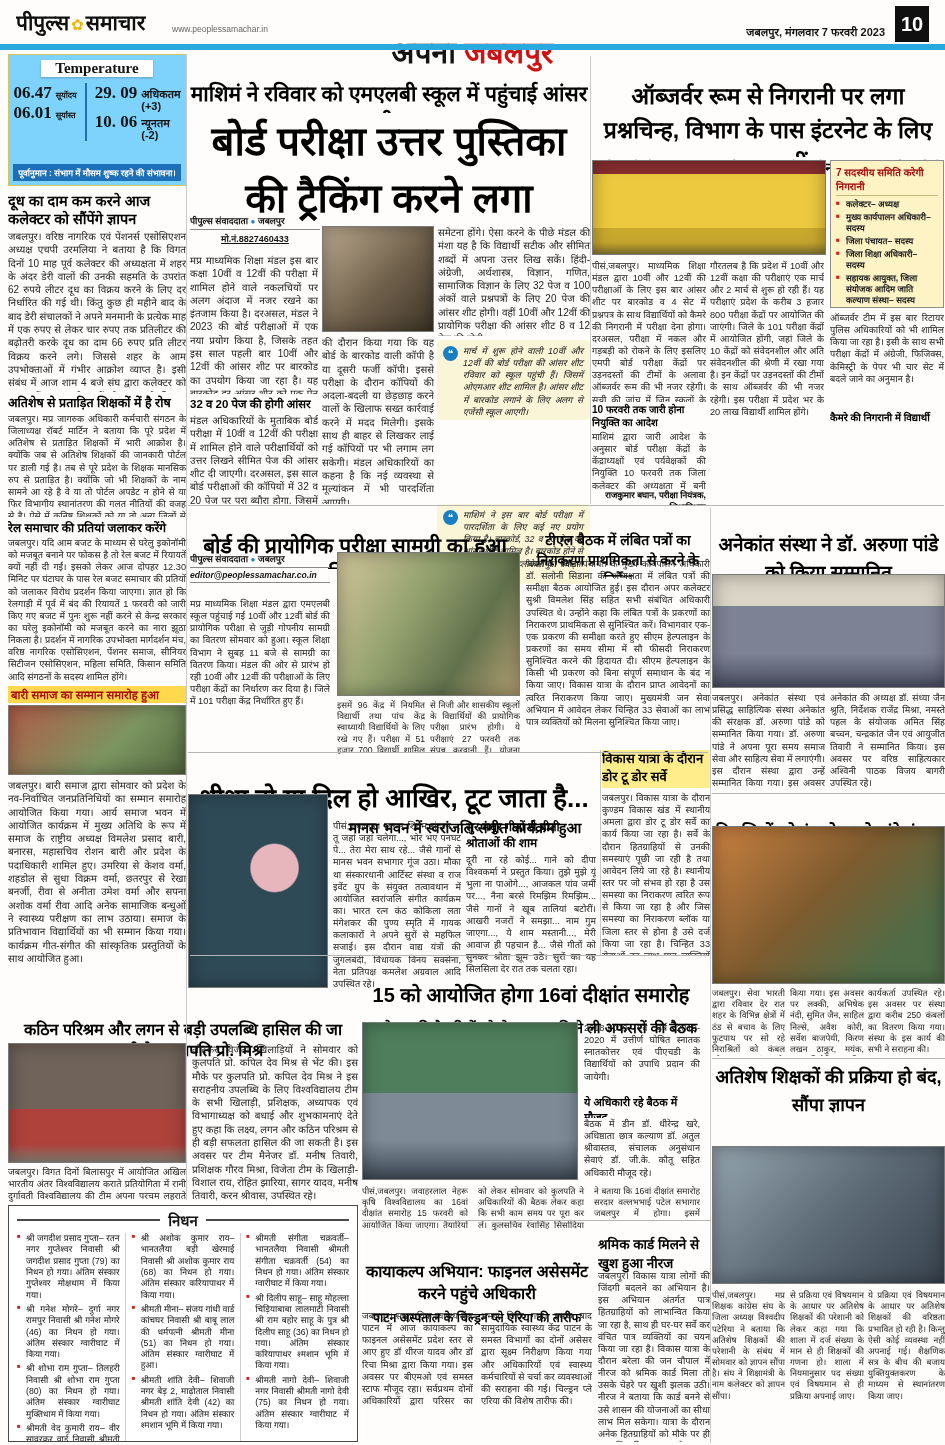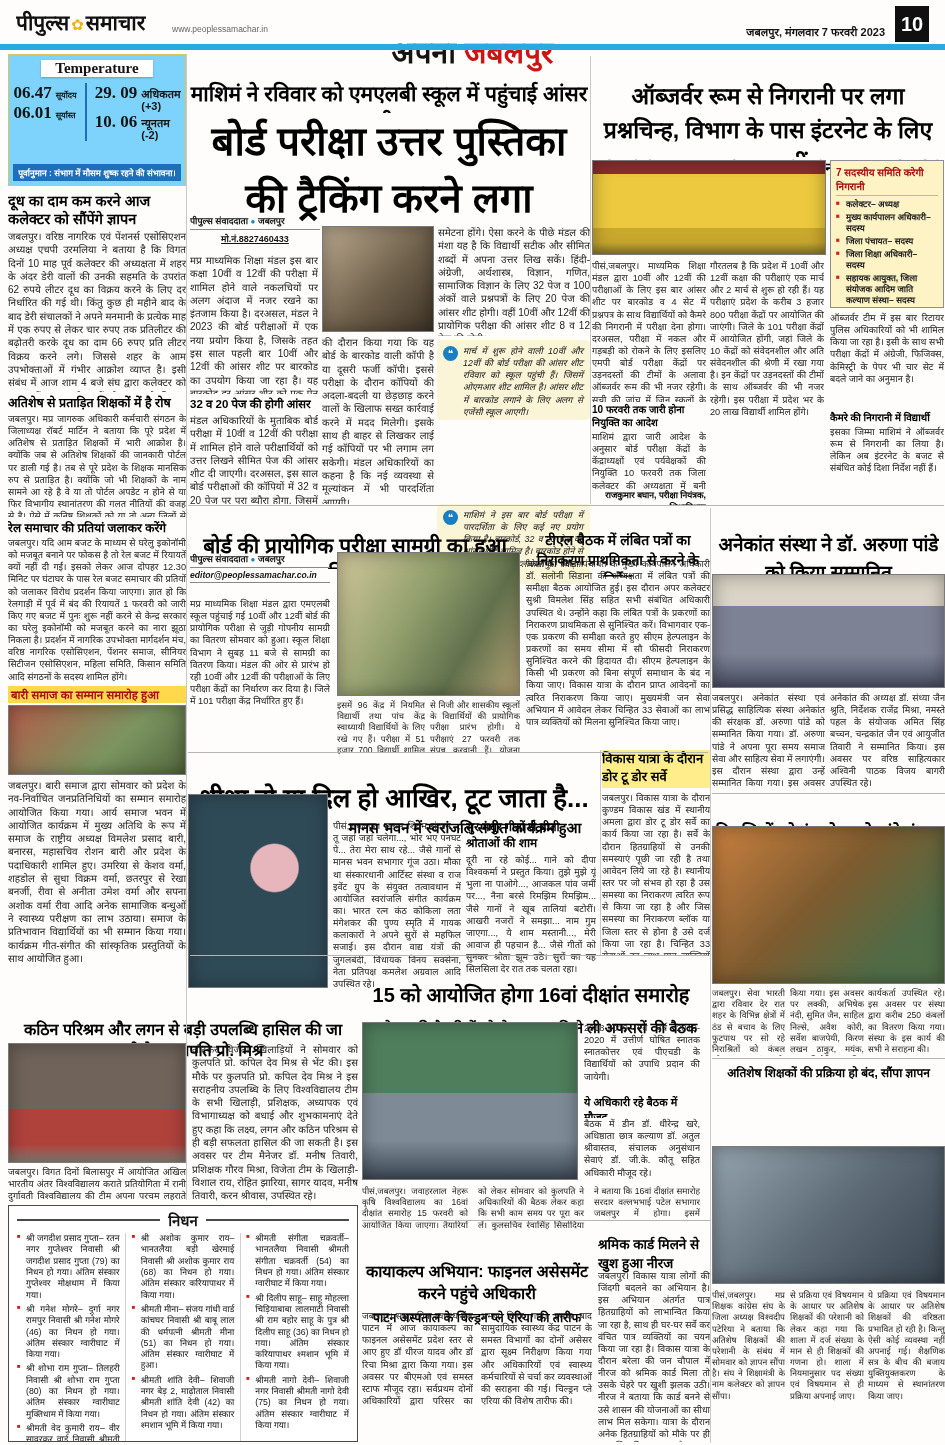--- a/index.html
+++ b/index.html
@@ -201,21 +201,20 @@
 <div class="abs" style="left:592px;top:260px;width:114px;height:246px;">
   <div class="body-s" style="height:142px;overflow:hidden;">पीसं,जबलपुर। माध्यमिक शिक्षा मंडल द्वारा 10वीं और 12वीं की परीक्षाओं के लिए इस बार आंसर शीट पर बारकोड व 4 सेट में प्रश्नपत्र के साथ विद्यार्थियों को कैमरे की निगरानी में परीक्षा देना होगा। दरअसल, परीक्षा में नकल और गड़बड़ी को रोकने के लिए इसलिए एमपी बोर्ड परीक्षा केंद्रों पर उड़नदस्तों की टीमों के अलावा ऑब्जर्वर रूम की भी नजर रहेगी। सूची की जांच में जिन स्कूलों के पास इंटरनेट नहीं है, उनमें 50 फीसदी केंद्रों पर नेट की व्यवस्था कराना भी बड़ी चुनौती बनी हुई है।</div>
   <div class="sub-bold" style="font-size:10px;line-height:1.25;margin:2px 0;">10 फरवरी तक जारी होना नियुक्ति का आदेश</div>
   <div class="body-s" style="height:58px;overflow:hidden;">माशिमं द्वारा जारी आदेश के अनुसार बोर्ड परीक्षा केंद्रों के केंद्राध्यक्षों एवं पर्यवेक्षकों की नियुक्ति 10 फरवरी तक जिला कलेक्टर की अध्यक्षता में बनी समिति द्वारा कर दी जाएगी।</div>
   <div class="sub-bold" style="font-size:8.6px;text-align:right;">राजकुमार बघान, परीक्षा नियंत्रक, शिक्षाविभाग</div>
 </div>
 <div class="abs body-s" style="left:710px;top:260px;width:114px;height:246px;">गौरतलब है कि प्रदेश में 10वीं और 12वीं कक्षा की परीक्षाएं एक मार्च और 2 मार्च से शुरू हो रही हैं। यह परीक्षाएं प्रदेश के करीब 3 हजार 800 परीक्षा केंद्रों पर आयोजित की जाएंगी। जिले के 101 परीक्षा केंद्रों में आयोजित होंगी, जहां जिले के 10 केंद्रों को संवेदनशील और अति संवेदनशील की श्रेणी में रखा गया है। इन केंद्रों पर उड़नदस्तों की टीमों के साथ ऑब्जर्वर की भी नजर रहेगी। इस परीक्षा में प्रदेश भर के 20 लाख विद्यार्थी शामिल होंगे।</div>
 <div class="abs" style="left:830px;top:312px;width:114px;height:194px;">
   <div class="body-s" style="height:96px;overflow:hidden;">ऑब्जर्वर टीम में इस बार रिटायर पुलिस अधिकारियों को भी शामिल किया जा रहा है। इसी के साथ सभी परीक्षा केंद्रों में अंग्रेजी, फिजिक्स, केमिस्ट्री के पेपर भी चार सेट में बदले जाने का अनुमान है।</div>
   <div class="sub-bold" style="font-size:10px;margin:2px 0;">कैमरे की निगरानी में विद्यार्थी</div>
-  <div class="body-s" style="height:70px;overflow:hidden;">इसका जिम्मा माशिमं ने ऑब्जर्वर रूम से निगरानी का लिया है। लेकिन अब इंटरनेट के बजट से संबंधित कोई दिशा निर्देश नहीं हैं।</div>
 </div>
 
 <div class="abs hl ctr" style="left:190px;top:508px;width:330px;height:38px;font-size:21px;">बोर्ड की प्रायोगिक परीक्षा सामग्री का हुआ वितरण</div>
 <div class="abs" style="left:190px;top:552px;width:140px;height:42px;">
   <div class="byline"><span>पीपुल्स संवाददाता</span> <span class="dot">●</span> <span>जबलपुर</span></div>
   <div class="email">editor@peoplessamachar.co.in</div>
 </div>
 <div class="abs photo ph-books" style="left:337px;top:552px;width:183px;height:144px;"></div>
 <div class="abs body-s" style="left:190px;top:598px;width:140px;height:156px;">मप्र माध्यमिक शिक्षा मंडल द्वारा एमएलबी स्कूल पहुंचाई गई 10वीं और 12वीं बोर्ड की प्रायोगिक परीक्षा से जुड़ी गोपनीय सामग्री का वितरण सोमवार को हुआ। स्कूल शिक्षा विभाग ने सुबह 11 बजे से सामग्री का वितरण किया। मंडल की ओर से प्रारंभ हो रही 10वीं और 12वीं की परीक्षाओं के लिए परीक्षा केंद्रों का निर्धारण कर दिया है। जिले में 101 परीक्षा केंद्र निर्धारित हुए हैं।</div>
 <div class="abs body-xs" style="left:337px;top:700px;width:88px;height:55px;">इसमें 96 केंद्र में नियमित विद्यार्थी तथा पांच केंद्र स्वाध्यायी विद्यार्थियों के लिए रखे गए हैं। परीक्षा में 51 हजार 700 विद्यार्थी शामिल होंगे। वहीं प्रायोगिक परीक्षा से जुड़ी सामग्री केंद्रों से बुलाई गई है। 15 फरवरी से</div>
@@ -238,21 +237,21 @@
 <div class="abs photo ph-group" style="left:712px;top:574px;width:233px;height:114px;"></div>
 <div class="abs body-s" style="left:712px;top:692px;width:113px;height:100px;">जबलपुर। अनेकांत संस्था एवं प्रसिद्ध साहित्यिक संस्था अनेकांत की संरक्षक डॉ. अरुणा पांडे को सम्मानित किया गया। डॉ. अरुणा पांडे ने अपना पूरा समय समाज सेवा और साहित्य सेवा में लगाएंगी। इस दौरान संस्था द्वारा उन्हें सम्मानित किया गया। इस अवसर पर</div>
 <div class="abs body-s" style="left:830px;top:692px;width:115px;height:100px;">अनेकांत की अध्यक्ष डॉ. संध्या जैन श्रुति, निर्देशक राजेंद्र मिश्रा, नमस्ते पहल के संयोजक अमित सिंह बच्चन, चन्द्रकांत जैन एवं आयुजीत तिवारी ने सम्मानित किया। इस अवसर पर वरिष्ठ साहित्यकार अश्विनी पाठक विजय बागरी उपस्थित रहे।</div>
 
 <div class="abs hl ctr" style="left:712px;top:796px;width:233px;height:26px;font-size:17.5px;">निराश्रितों को ठंड से बचने बांटे कंबल</div>
 <div class="abs photo ph-blanket" style="left:712px;top:826px;width:233px;height:158px;"></div>
 <div class="abs body-xs" style="left:712px;top:988px;width:73px;height:68px;">जबलपुर। सेवा भारती द्वारा रविवार देर रात शहर के विभिन्न क्षेत्रों में ठंड से बचाव के लिए फुटपाथ पर सो रहे निराश्रितों को कंबल ओढ़ाए गए। संस्था के कार्यकर्ताओं ने वितरण</div>
 <div class="abs body-xs" style="left:790px;top:988px;width:74px;height:68px;">किया गया। इस अवसर पर लक्की, अभिषेक नंदी, सुमित जैन, साहिल निल्से, अवैश कोरी, सर्वेश बाजपेयी, किरण लखन ठाकुर, मयंक, सजल तिनोटिया, आदि</div>
 <div class="abs body-xs" style="left:868px;top:988px;width:77px;height:68px;">कार्यकर्ता उपस्थित रहे। इस अवसर पर संस्था द्वारा करीब 250 कंबलों का वितरण किया गया। संस्था के इस कार्य की सभी ने सराहना की।</div>
 
-<div class="abs hl ctr" style="left:712px;top:1041px;width:233px;height:80px;font-size:12px;line-height:1.55;">अतिशेष शिक्षकों की प्रक्रिया हो बंद, सौंपा ज्ञापन</div>
+<div class="abs hl ctr" style="left:712px;top:1041px;width:233px;height:80px;font-size:18px;line-height:1.55;">अतिशेष शिक्षकों की प्रक्रिया हो बंद, सौंपा ज्ञापन</div>
 <div class="abs photo ph-memo" style="left:712px;top:1146px;width:233px;height:138px;"></div>
 <div class="abs body-xs" style="left:712px;top:1290px;width:73px;height:152px;">पीसं,जबलपुर। मप्र शिक्षक कांग्रेस संघ के जिला अध्यक्ष विश्वदीप पटेरिया ने बताया कि अतिशेष शिक्षकों की परेशानी के संबंध में सोमवार को ज्ञापन सौंपा है। संघ ने शिक्षामंत्री के नाम कलेक्टर को ज्ञापन सौंपा।</div>
 <div class="abs body-xs" style="left:790px;top:1290px;width:74px;height:152px;">से प्रक्रिया एवं विषयमान के आधार पर अतिशेष शिक्षकों की परेशानी को लेकर कहा गया कि शाला में दर्ज संख्या के मान से ही शिक्षकों की गणना हो। शाला में नियमानुसार पद संख्या एवं विषयमान से ही प्रक्रिया अपनाई जाए।</div>
 <div class="abs body-xs" style="left:868px;top:1290px;width:77px;height:152px;">ये प्रक्रिया एवं विषयमान के आधार पर अतिशेष शिक्षकों की वरिष्ठता प्रभावित हो रही है। किन्तु ऐसी कोई व्यवस्था नहीं अपनाई गई। शैक्षणिक सत्र के बीच की बजाय युक्तियुक्तकरण के माध्यम से स्थानांतरण किया जाए।</div>
 
 <div class="abs hl ctr" style="left:362px;top:958px;width:338px;height:32px;font-size:20px;">15 को आयोजित होगा 16वां दीक्षांत समारोह</div>
 <div class="abs hl ctr" style="left:362px;top:994px;width:338px;height:24px;font-size:14.5px;">आयोजन की तैयारियों को लेकर कुलपति ने ली अफसरों की बैठक</div>
 <div class="abs photo ph-meeting" style="left:362px;top:1022px;width:216px;height:158px;"></div>
 <div class="abs body-s" style="left:584px;top:1022px;width:116px;height:70px;">2018-2019 एवं वर्ष 2019-2020 में उत्तीर्ण घोषित स्नातक स्नातकोत्तर एवं पीएचडी के विद्यार्थियों को उपाधि प्रदान की जायेगी।</div>
 <div class="abs sub-bold" style="left:584px;top:1094px;width:116px;height:24px;font-size:11px;">ये अधिकारी रहे बैठक में मौजूद</div>

